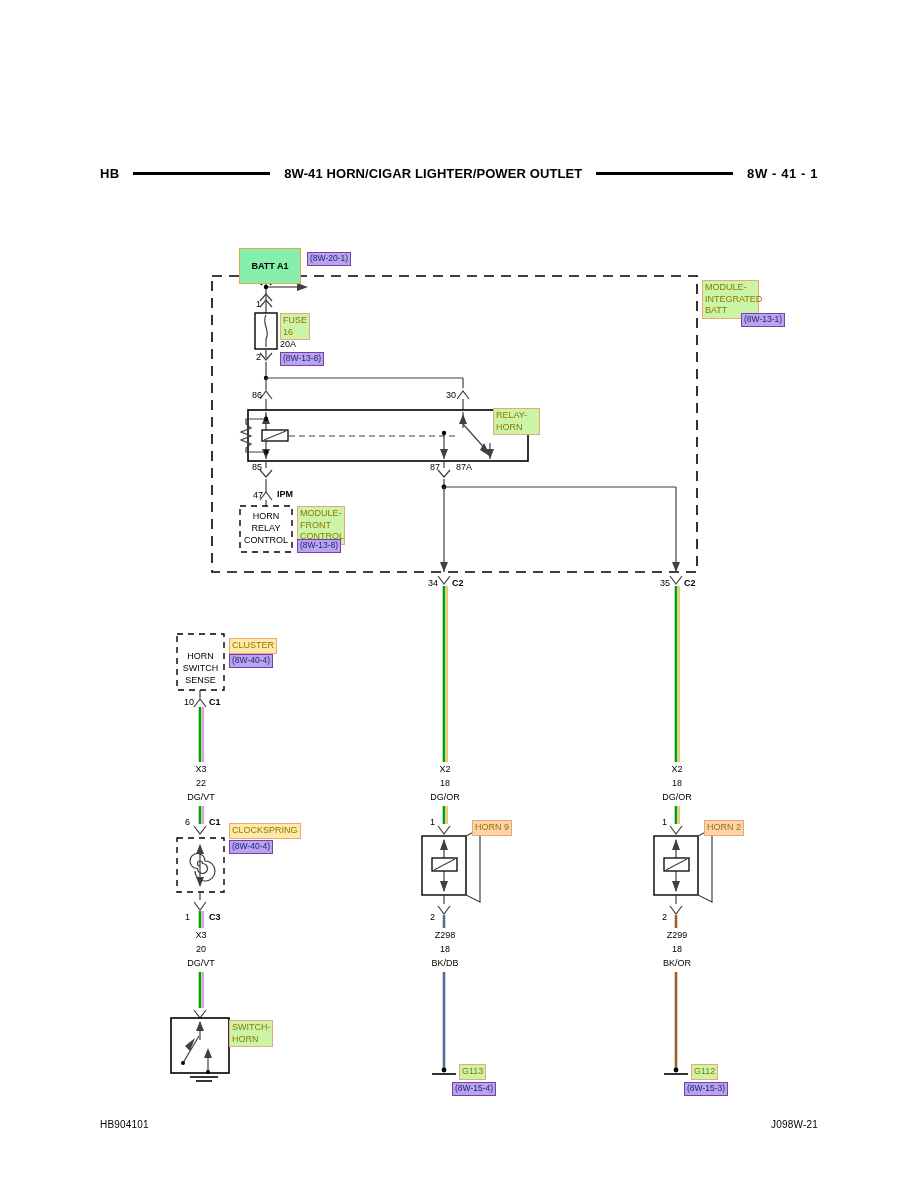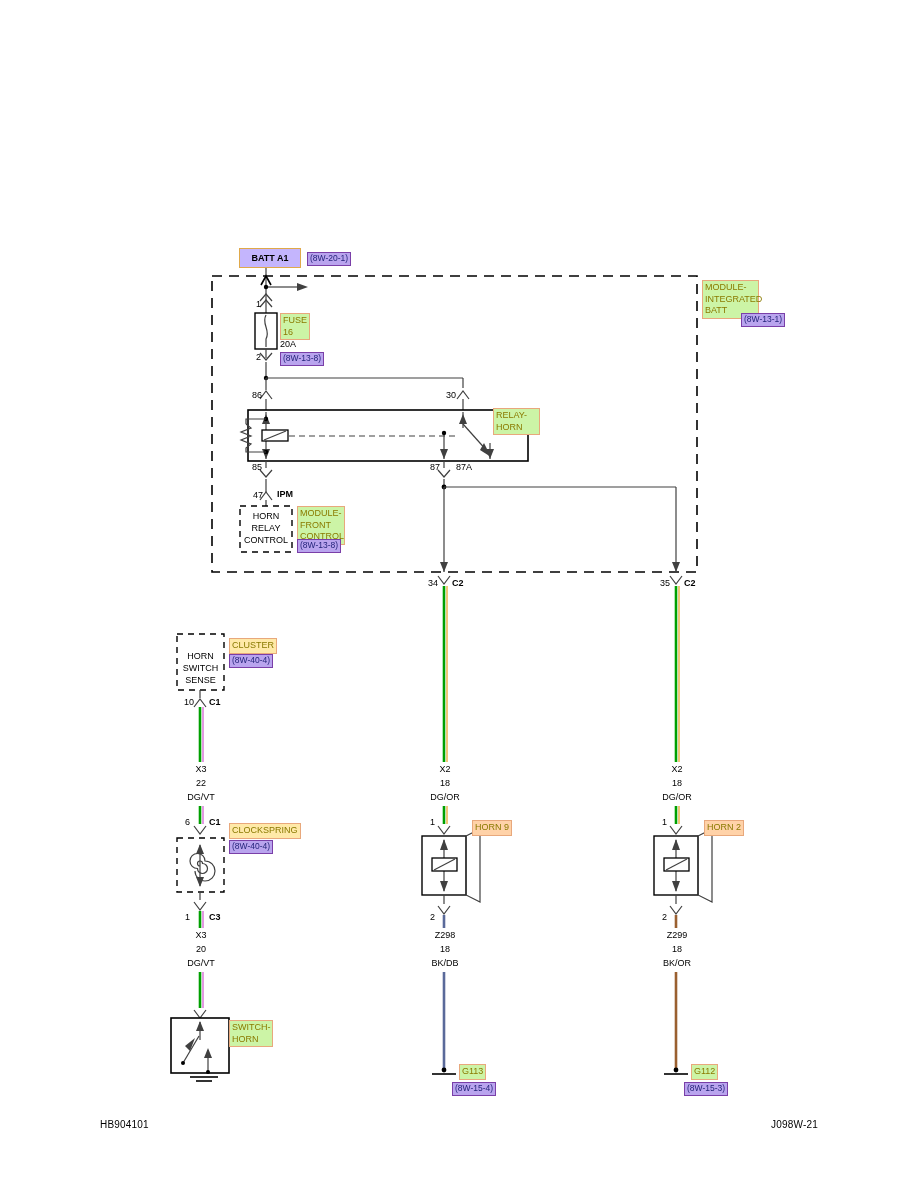--- a/index.html
+++ b/index.html
@@ -126,36 +126,43 @@
     text-align: center;
     white-space: nowrap;
   }
 
   
   #batt-box {
     position: absolute;
     left: 239px;
     top: 248px;
     width: 62px;
-    height: 20px;
+    height: 36px;
     border: 1px solid #e0a94a;
-    background: #c4b5fd;
+    background: #86efac;
     box-sizing: border-box;
     display: flex;
     align-items: center;
     justify-content: center;
     font-size: 9px;
     font-weight: bold;
   }
 </style>
 </head>
 <body>
 
 <div id="page">
 
+  <div id="header">
+    <span class="hdr-code">HB</span>
+    <span class="hdr-rule"></span>
+    <span class="hdr-title">8W-41 HORN/CIGAR LIGHTER/POWER OUTLET</span>
+    <span class="hdr-rule"></span>
+    <span class="hdr-page">8W - 41 - 1</span>
+  </div>
 
   <svg id="schematic" viewBox="0 0 918 1188" width="918" height="1188" xmlns="http://www.w3.org/2000/svg">
     <defs>
       <style>
         .ln   { stroke:#404040; stroke-width:1.2; fill:none; }
         .lnb  { stroke:#000000; stroke-width:1.6; fill:none; }
         .dash { stroke:#000000; stroke-width:1.6; fill:none; stroke-dasharray:10 7; }
         .dash2{ stroke:#000000; stroke-width:1.4; fill:none; stroke-dasharray:6 5; }
         .dashthin { stroke:#404040; stroke-width:1.1; fill:none; stroke-dasharray:6 4; }
         .wg   { stroke:#00a000; stroke-width:2.6; fill:none; }

